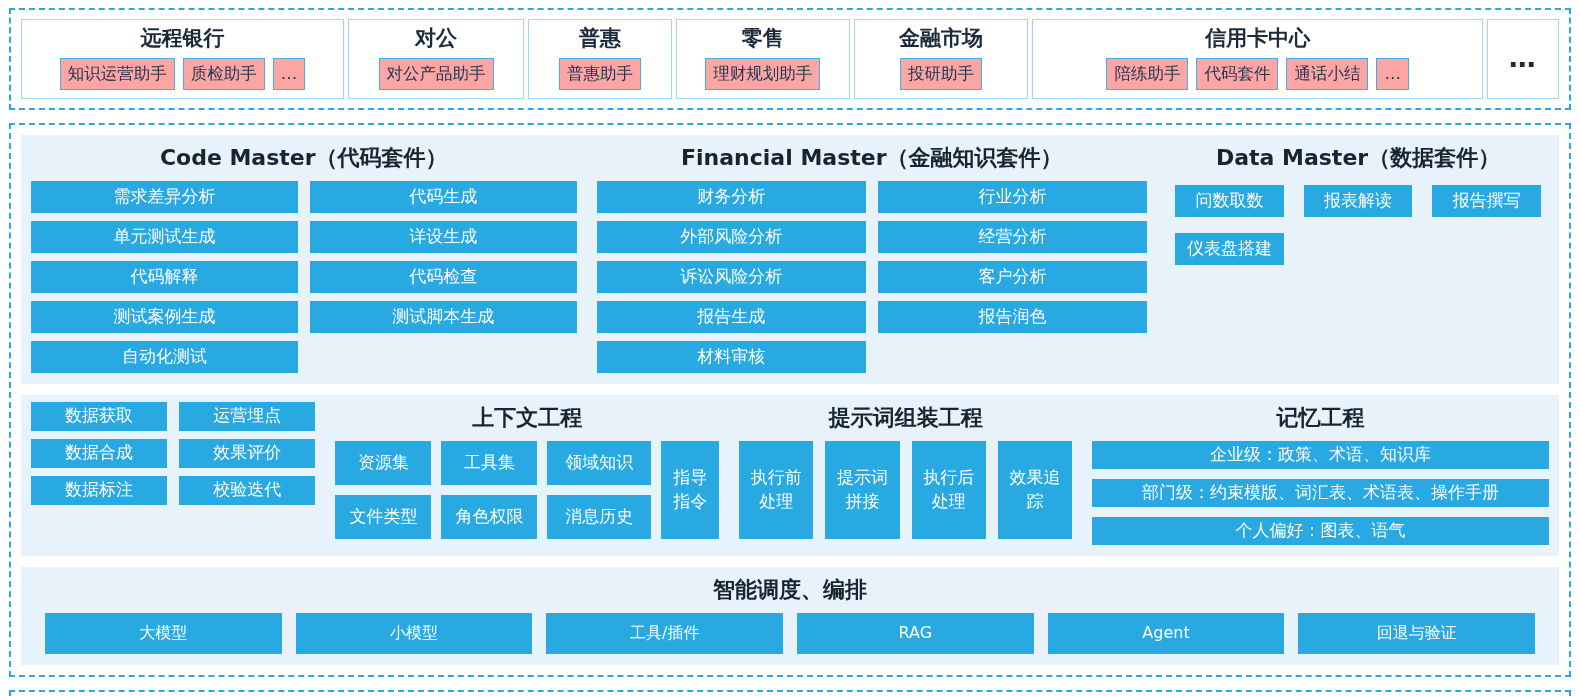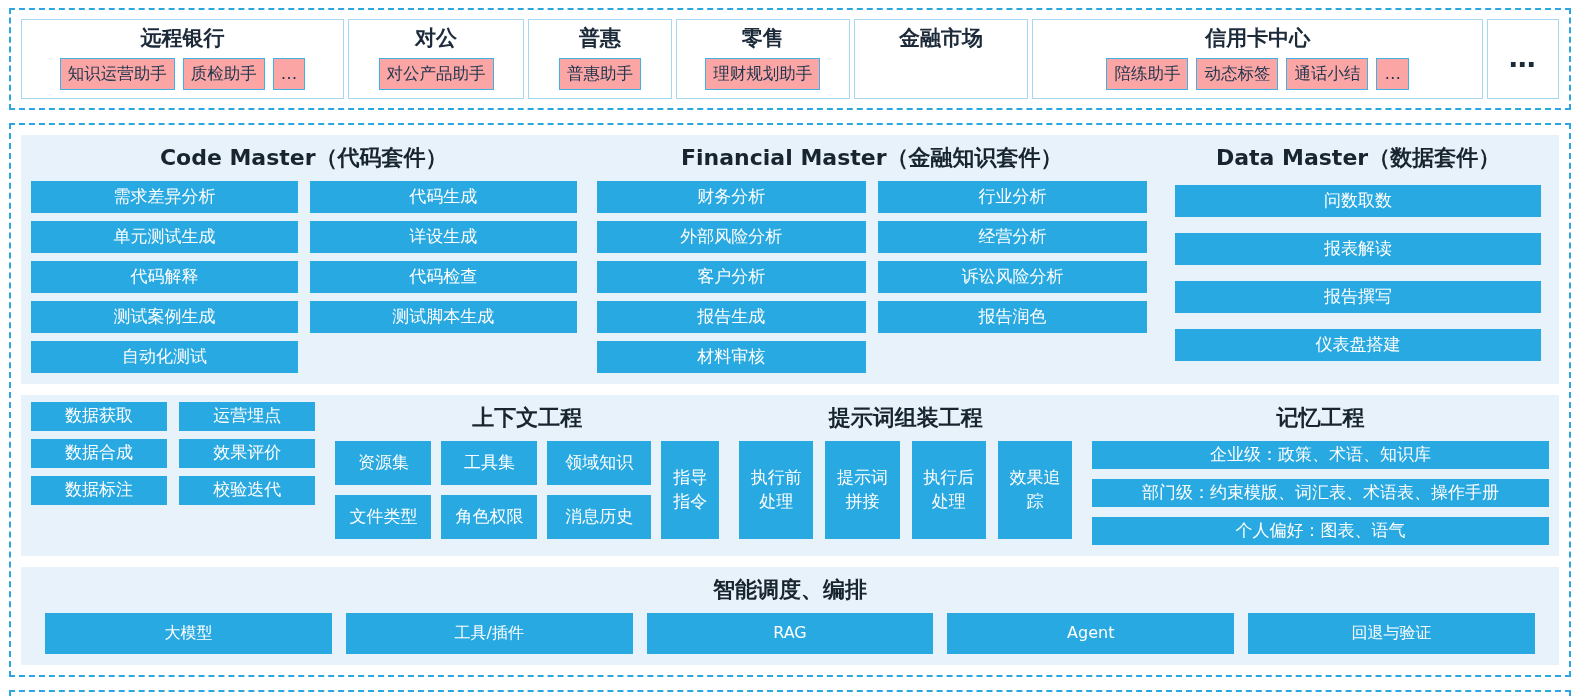--- a/index.html
+++ b/index.html
@@ -21,21 +21,21 @@
   .ellipsis-group { align-items: center; justify-content: center; }
   .ellipsis-group .top-group-title { font-size: 27px; letter-spacing: 2px; }
 
   
   .mid-section { padding: 10px; display: flex; flex-direction: column; gap: 11px; margin-bottom: 13px; }
   .row { display: flex; }
   .panel { background: #e7f2fa; padding: 7px 10px 11px; min-width: 0; }
   .panel-title { text-align: center; font-weight: bold; font-size: 22px; color: #18242f; margin: 1px 0 8px; white-space: nowrap; }
   .bluebox { background: #29a9e1; color: #ffffff; font-size: 17px; min-height: 32px; display: flex; align-items: center; justify-content: center; text-align: center; padding: 2px 4px; line-height: 1.4; }
   .grid3 { display: grid; grid-template-columns: repeat(2, 1fr); gap: 8px 12px; }
-  .dm-grid { display: grid; grid-template-columns: repeat(1, 1fr); gap: 16px 20px; align-content: start; padding: 4px 8px 0; }
+  .dm-grid { display: grid; grid-template-columns: repeat(3, 1fr); gap: 16px 20px; align-content: start; padding: 4px 8px 0; }
   .data-grid { display: grid; grid-template-columns: repeat(2, 1fr); gap: 8px 12px; }
   .data-grid .bluebox { min-height: 29px; }
   .ctx-grid { display: grid; grid-template-columns: 1fr 1fr 1.08fr 58px; gap: 10px; }
   .ctx-grid .bluebox { min-height: 44px; }
   .ctx-tall { grid-column: 4; grid-row: 1 / span 2; word-break: break-all; padding: 4px 6px; }
   .prompt-row { display: flex; gap: 12px; }
   .prompt-row .bluebox { flex: 1; min-height: 98px; word-break: break-all; padding: 4px 8px; }
   .memory-col { display: flex; flex-direction: column; gap: 10px; }
   .memory-col .bluebox { min-height: 28px; }
   .orch-bars { display: flex; gap: 14px; padding: 0 14px; }
@@ -77,27 +77,30 @@
 
     <div class="top-group" style="flex:170 1 170px">
       <div class="top-group-title">零售</div>
       <div class="chips">
         <span class="chip">理财规划助手</span>
       </div>
     </div>
 
     <div class="top-group" style="flex:170 1 170px">
       <div class="top-group-title">金融市场</div>
+      <div class="chips">
+        <span class="chip">投研助手</span>
+      </div>
     </div>
 
     <div class="top-group" style="flex:440 1 440px">
       <div class="top-group-title">信用卡中心</div>
       <div class="chips">
         <span class="chip">陪练助手</span>
-        <span class="chip">动态标签</span>
+        <span class="chip">代码套件</span>
         <span class="chip">通话小结</span>
         <span class="chip">…</span>
       </div>
     </div>
 
     <div class="top-group ellipsis-group" style="flex:70 1 70px">
       <div class="top-group-title">…</div>
     </div>
 
   </section>
@@ -121,22 +124,22 @@
         </div>
       </div>
 
       <div class="panel" style="flex:565 1 565px">
         <div class="panel-title">Financial Master（金融知识套件）</div>
         <div class="grid3">
           <div class="bluebox">财务分析</div>
           <div class="bluebox">行业分析</div>
           <div class="bluebox">外部风险分析</div>
           <div class="bluebox">经营分析</div>
+          <div class="bluebox">诉讼风险分析</div>
           <div class="bluebox">客户分析</div>
-          <div class="bluebox">诉讼风险分析</div>
           <div class="bluebox">报告生成</div>
           <div class="bluebox">报告润色</div>
           <div class="bluebox">材料审核</div>
         </div>
       </div>
 
       <div class="panel" style="flex:398 1 398px">
         <div class="panel-title">Data Master（数据套件）</div>
         <div class="dm-grid">
           <div class="bluebox">问数取数</div>
@@ -192,20 +195,21 @@
           <div class="bluebox">个人偏好：图表、语气</div>
         </div>
       </div>
 
     </div>
 
     <div class="panel">
       <div class="panel-title">智能调度、编排</div>
       <div class="orch-bars">
         <div class="bluebox">大模型</div>
+        <div class="bluebox">小模型</div>
         <div class="bluebox">工具/插件</div>
         <div class="bluebox">RAG</div>
         <div class="bluebox">Agent</div>
         <div class="bluebox">回退与验证</div>
       </div>
     </div>
 
   </section>
 
   <section class="dashed bottom-section">

